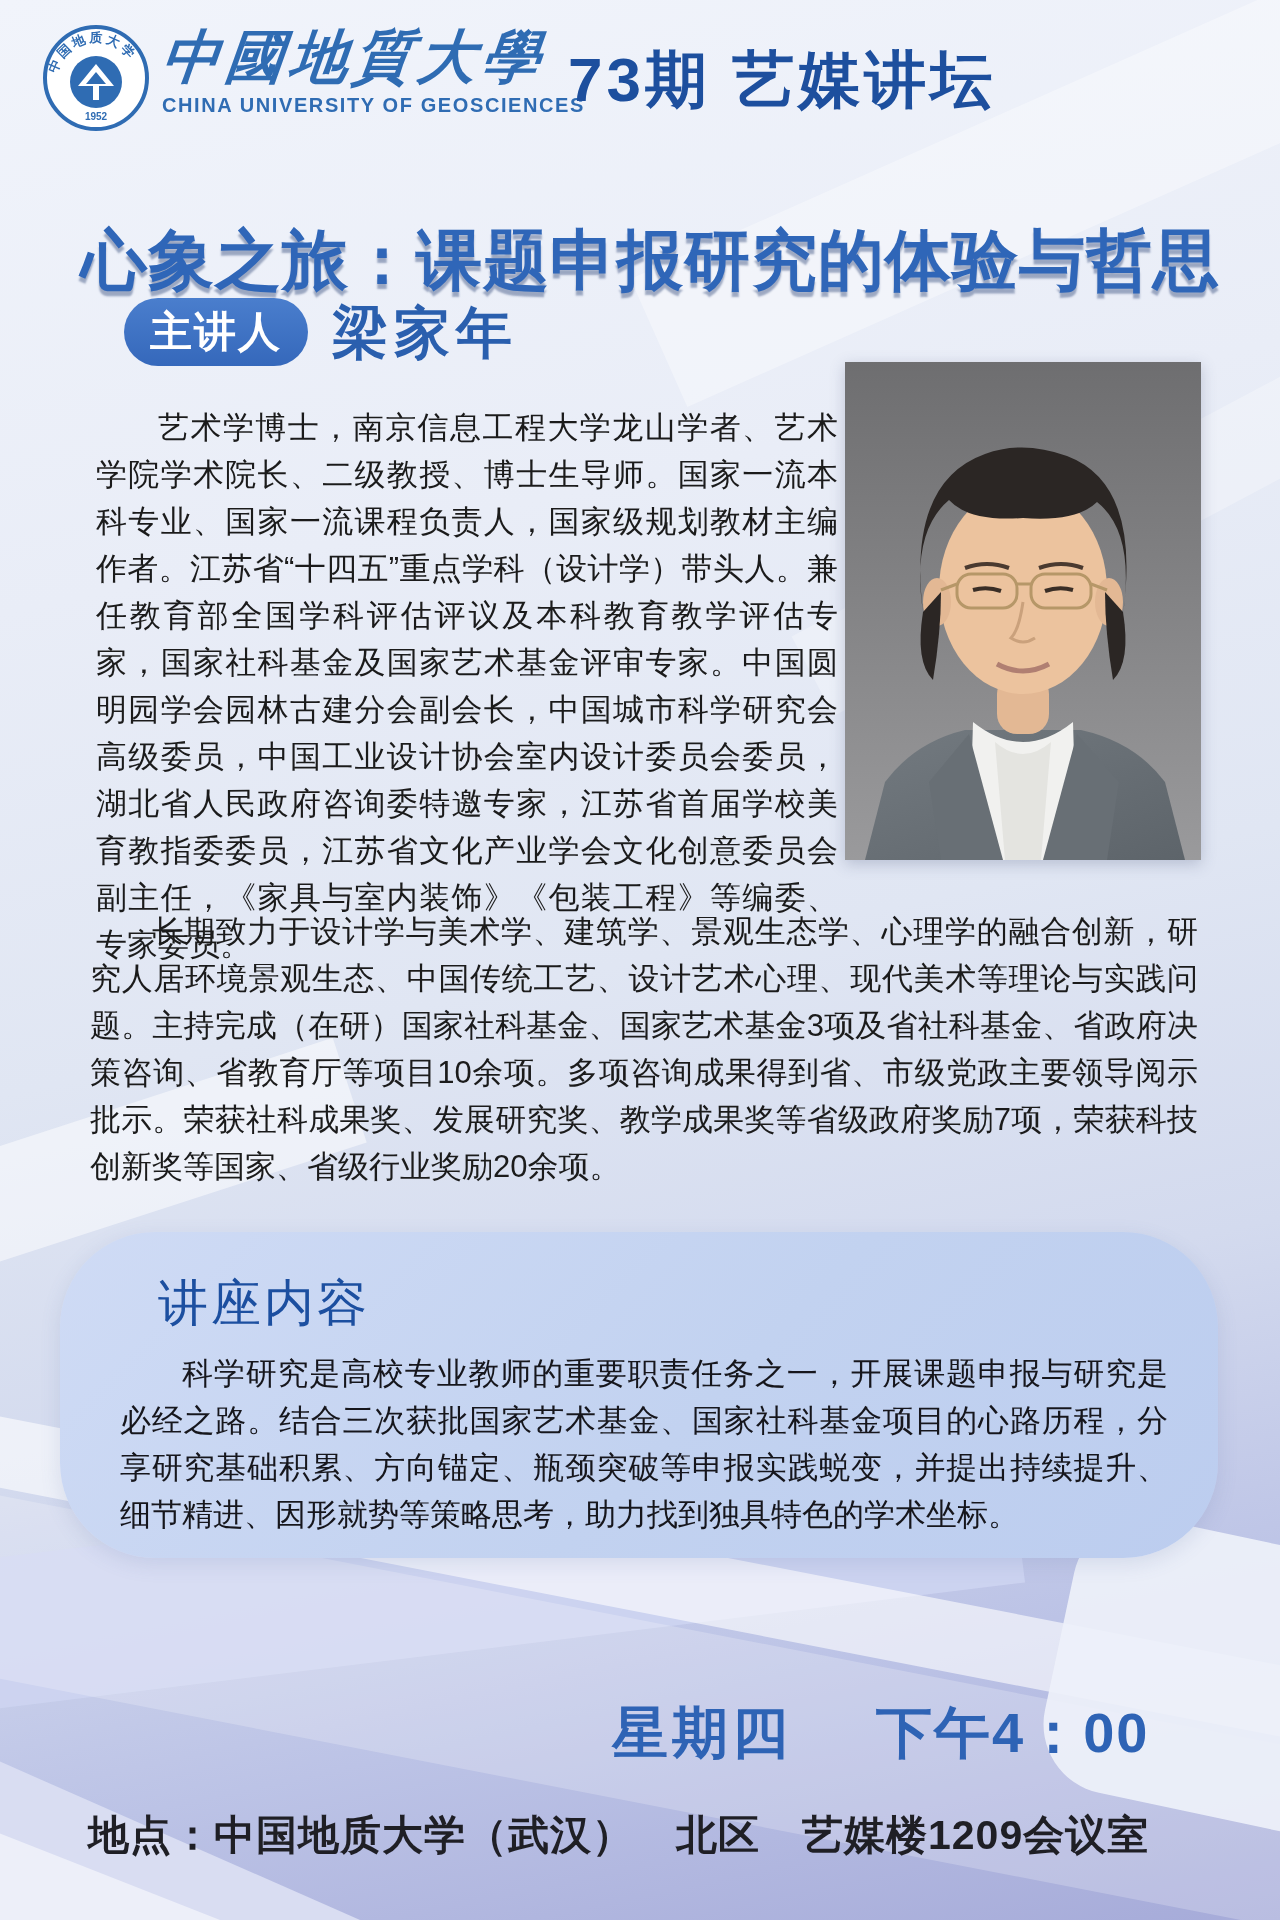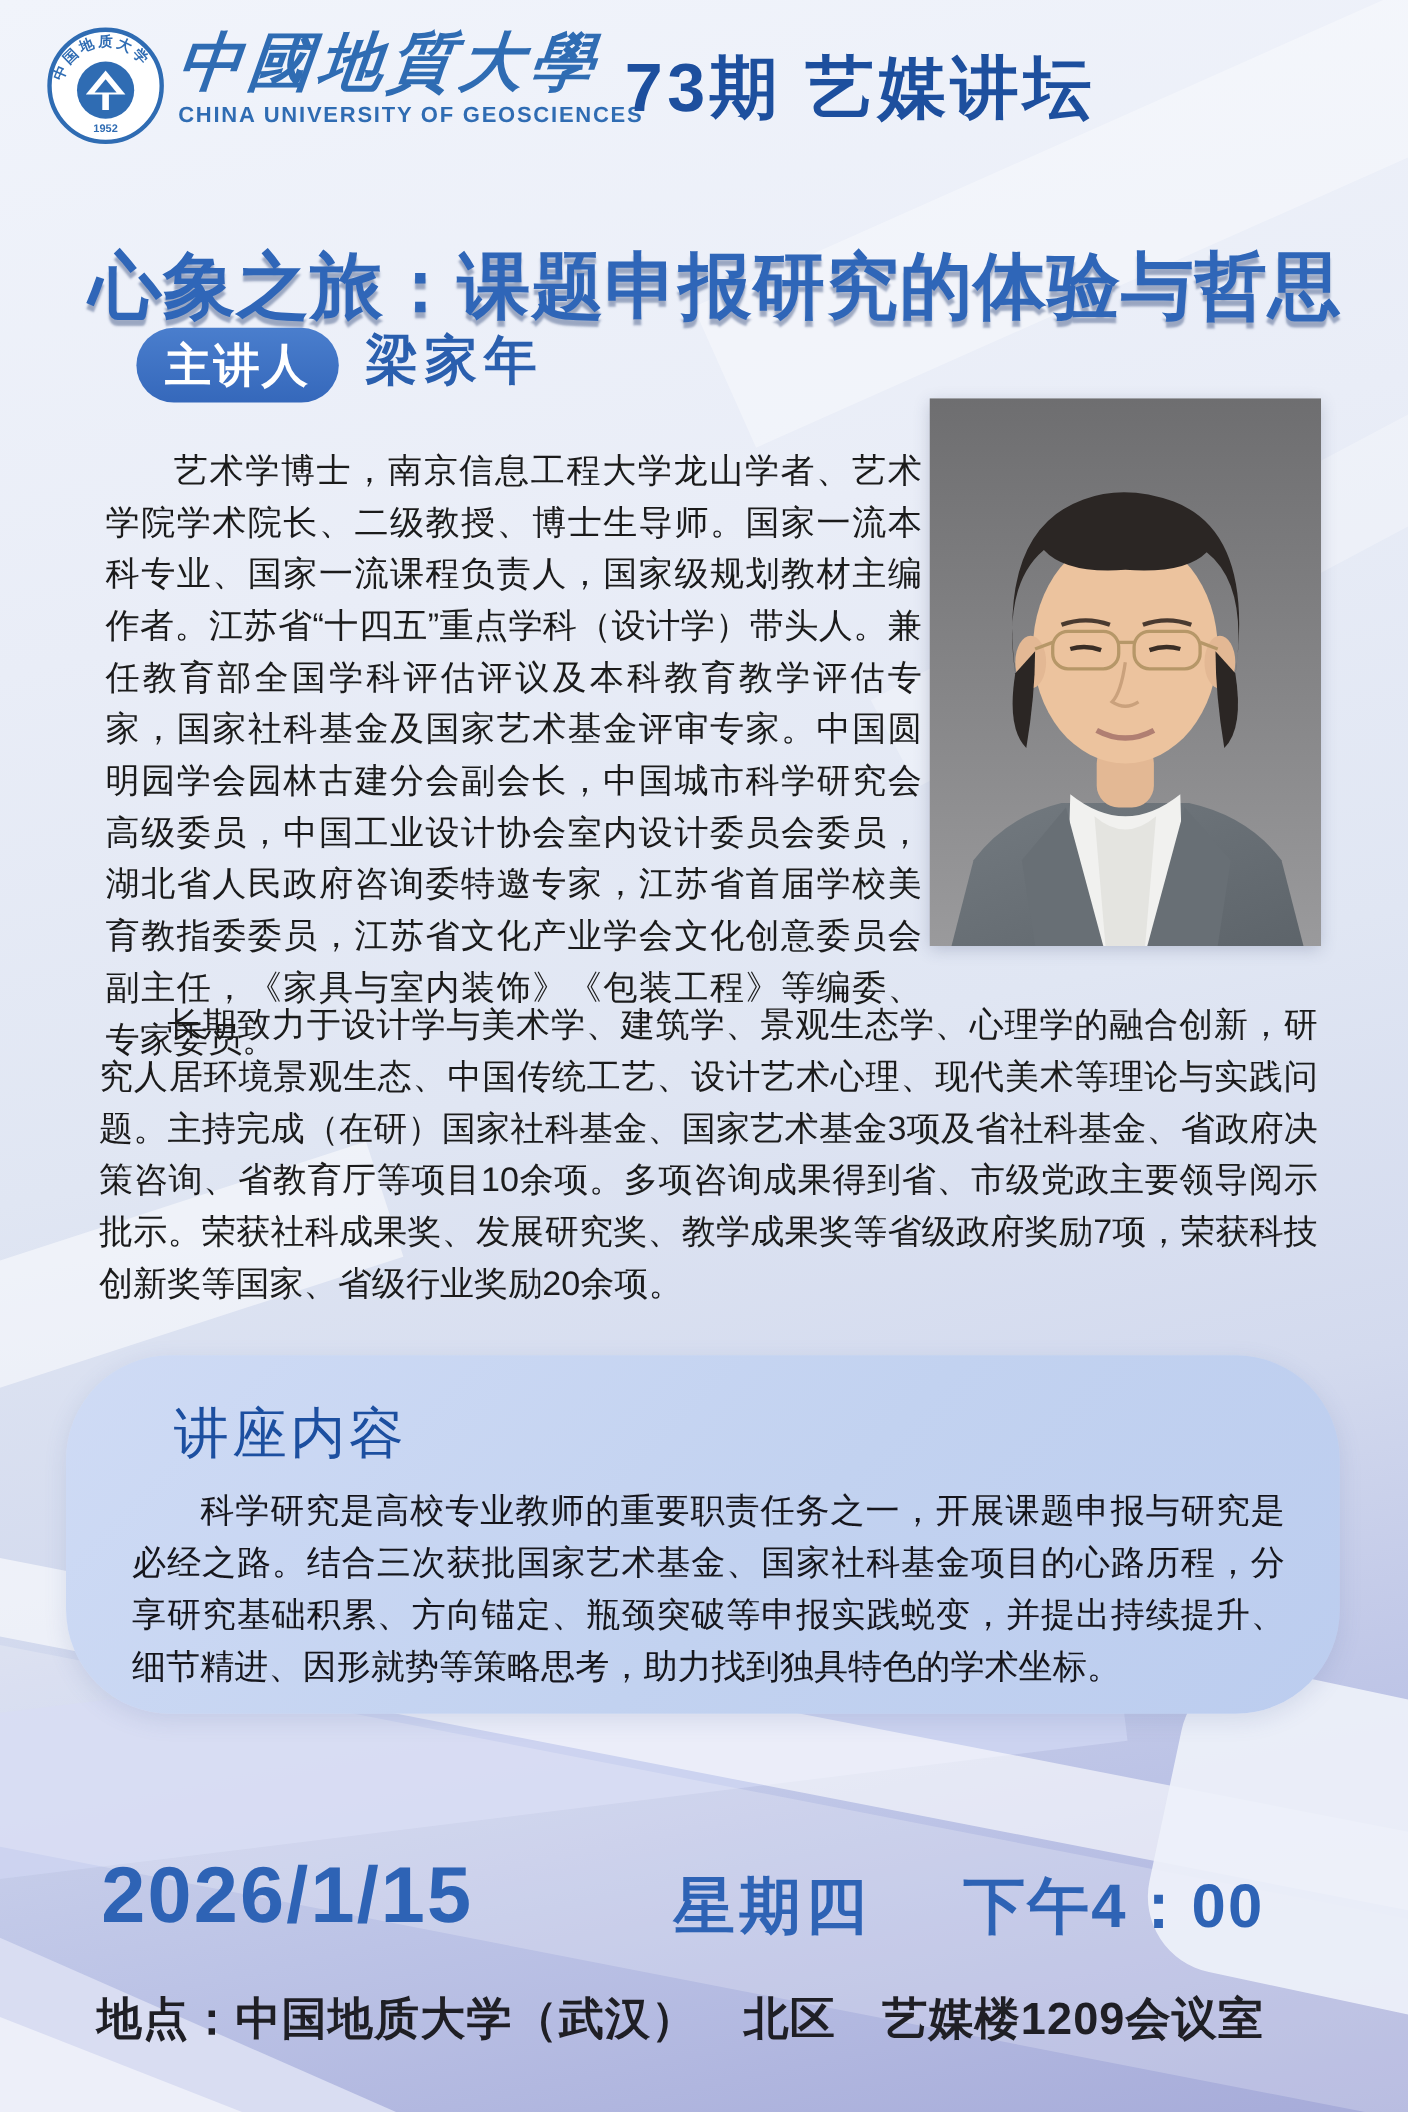--- a/index.html
+++ b/index.html
@@ -37,21 +37,21 @@
     text-shadow:0 5px 2px rgba(32,58,110,.4);
     text-align:right;
   }
   
   .speaker-pill{
     position:absolute;left:124px;top:298px;width:184px;height:68px;border-radius:34px;
     background:linear-gradient(180deg,#4a7ecd,#3568bb);
     display:flex;align-items:center;justify-content:center;
     font-size:42px;font-weight:bold;color:#ffffff;letter-spacing:2px;
   }
-  .speaker-name{position:absolute;left:332px;top:296px;font-size:48px;font-weight:900;color:#2a5fae;letter-spacing:6px;}
+  .speaker-name{position:absolute;left:332px;top:296px;font-size:56px;font-weight:900;color:#2a5fae;letter-spacing:6px;}
   
   .bio-p1{
     position:absolute;left:96px;top:404px;width:742px;
     font-size:31px;line-height:47px;color:#1b1b1b;font-weight:500;
     text-align:justify;text-indent:2em;margin:0;
   }
   .photo-frame{position:absolute;left:845px;top:362px;width:356px;height:498px;box-shadow:0 4px 14px rgba(60,70,110,.25);}
   .bio-p2{
     position:absolute;left:90px;top:908px;width:1108px;
     font-size:31px;line-height:47px;color:#1b1b1b;font-weight:500;
@@ -172,18 +172,17 @@
     </svg>
   </div>
 
   <p class="bio-p2">长期致力于设计学与美术学、建筑学、景观生态学、心理学的融合创新，研究人居环境景观生态、中国传统工艺、设计艺术心理、现代美术等理论与实践问题。主持完成（在研）国家社科基金、国家艺术基金3项及省社科基金、省政府决策咨询、省教育厅等项目10余项。多项咨询成果得到省、市级党政主要领导阅示批示。荣获社科成果奖、发展研究奖、教学成果奖等省级政府奖励7项，荣获科技创新奖等国家、省级行业奖励20余项。</p>
 
   <section class="card">
     <h2 class="card-title">讲座内容</h2>
     <p class="card-text">科学研究是高校专业教师的重要职责任务之一，开展课题申报与研究是必经之路。结合三次获批国家艺术基金、国家社科基金项目的心路历程，分享研究基础积累、方向锚定、瓶颈突破等申报实践蜕变，并提出持续提升、细节精进、因形就势等策略思考，助力找到独具特色的学术坐标。</p>
   </section>
 
-  <div class="sched-date">2026/1/15</div>
   <div class="sched-week">星期四</div>
   <div class="sched-time">下午4：00</div>
   <div class="location">地点：中国地质大学（武汉）　北区　艺媒楼1209会议室</div>
 
 </div>
 
 </body></html>

